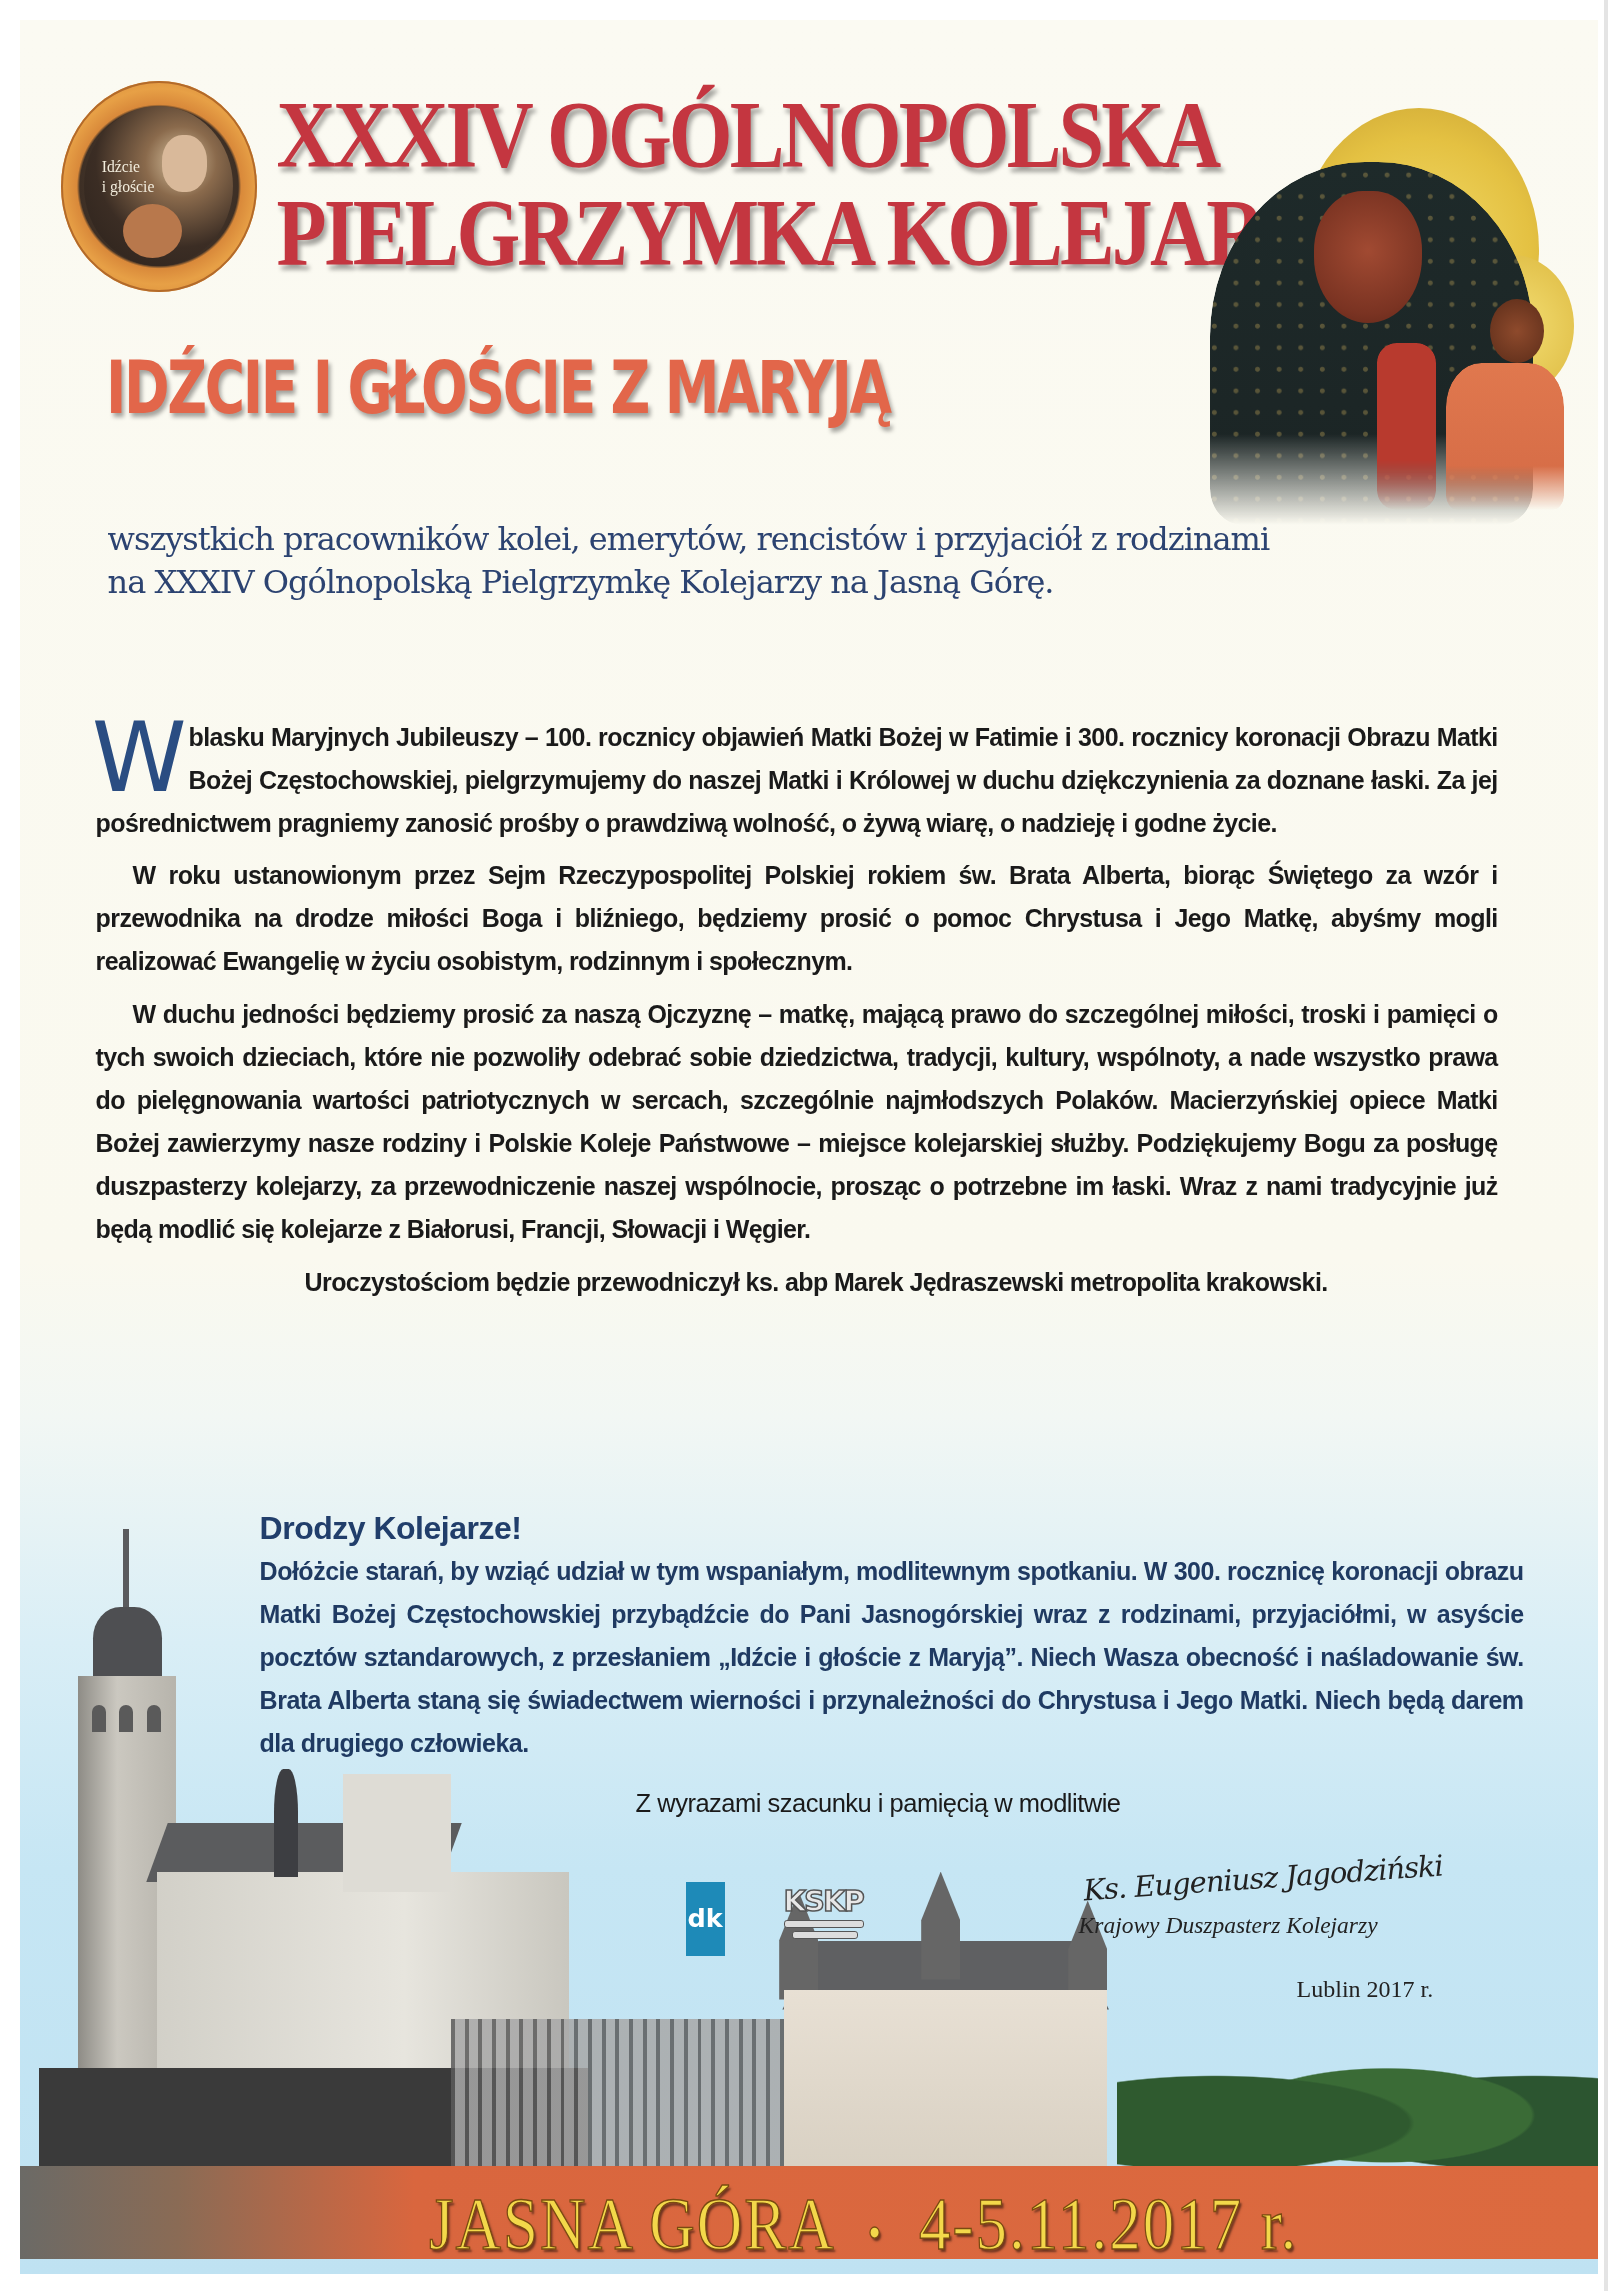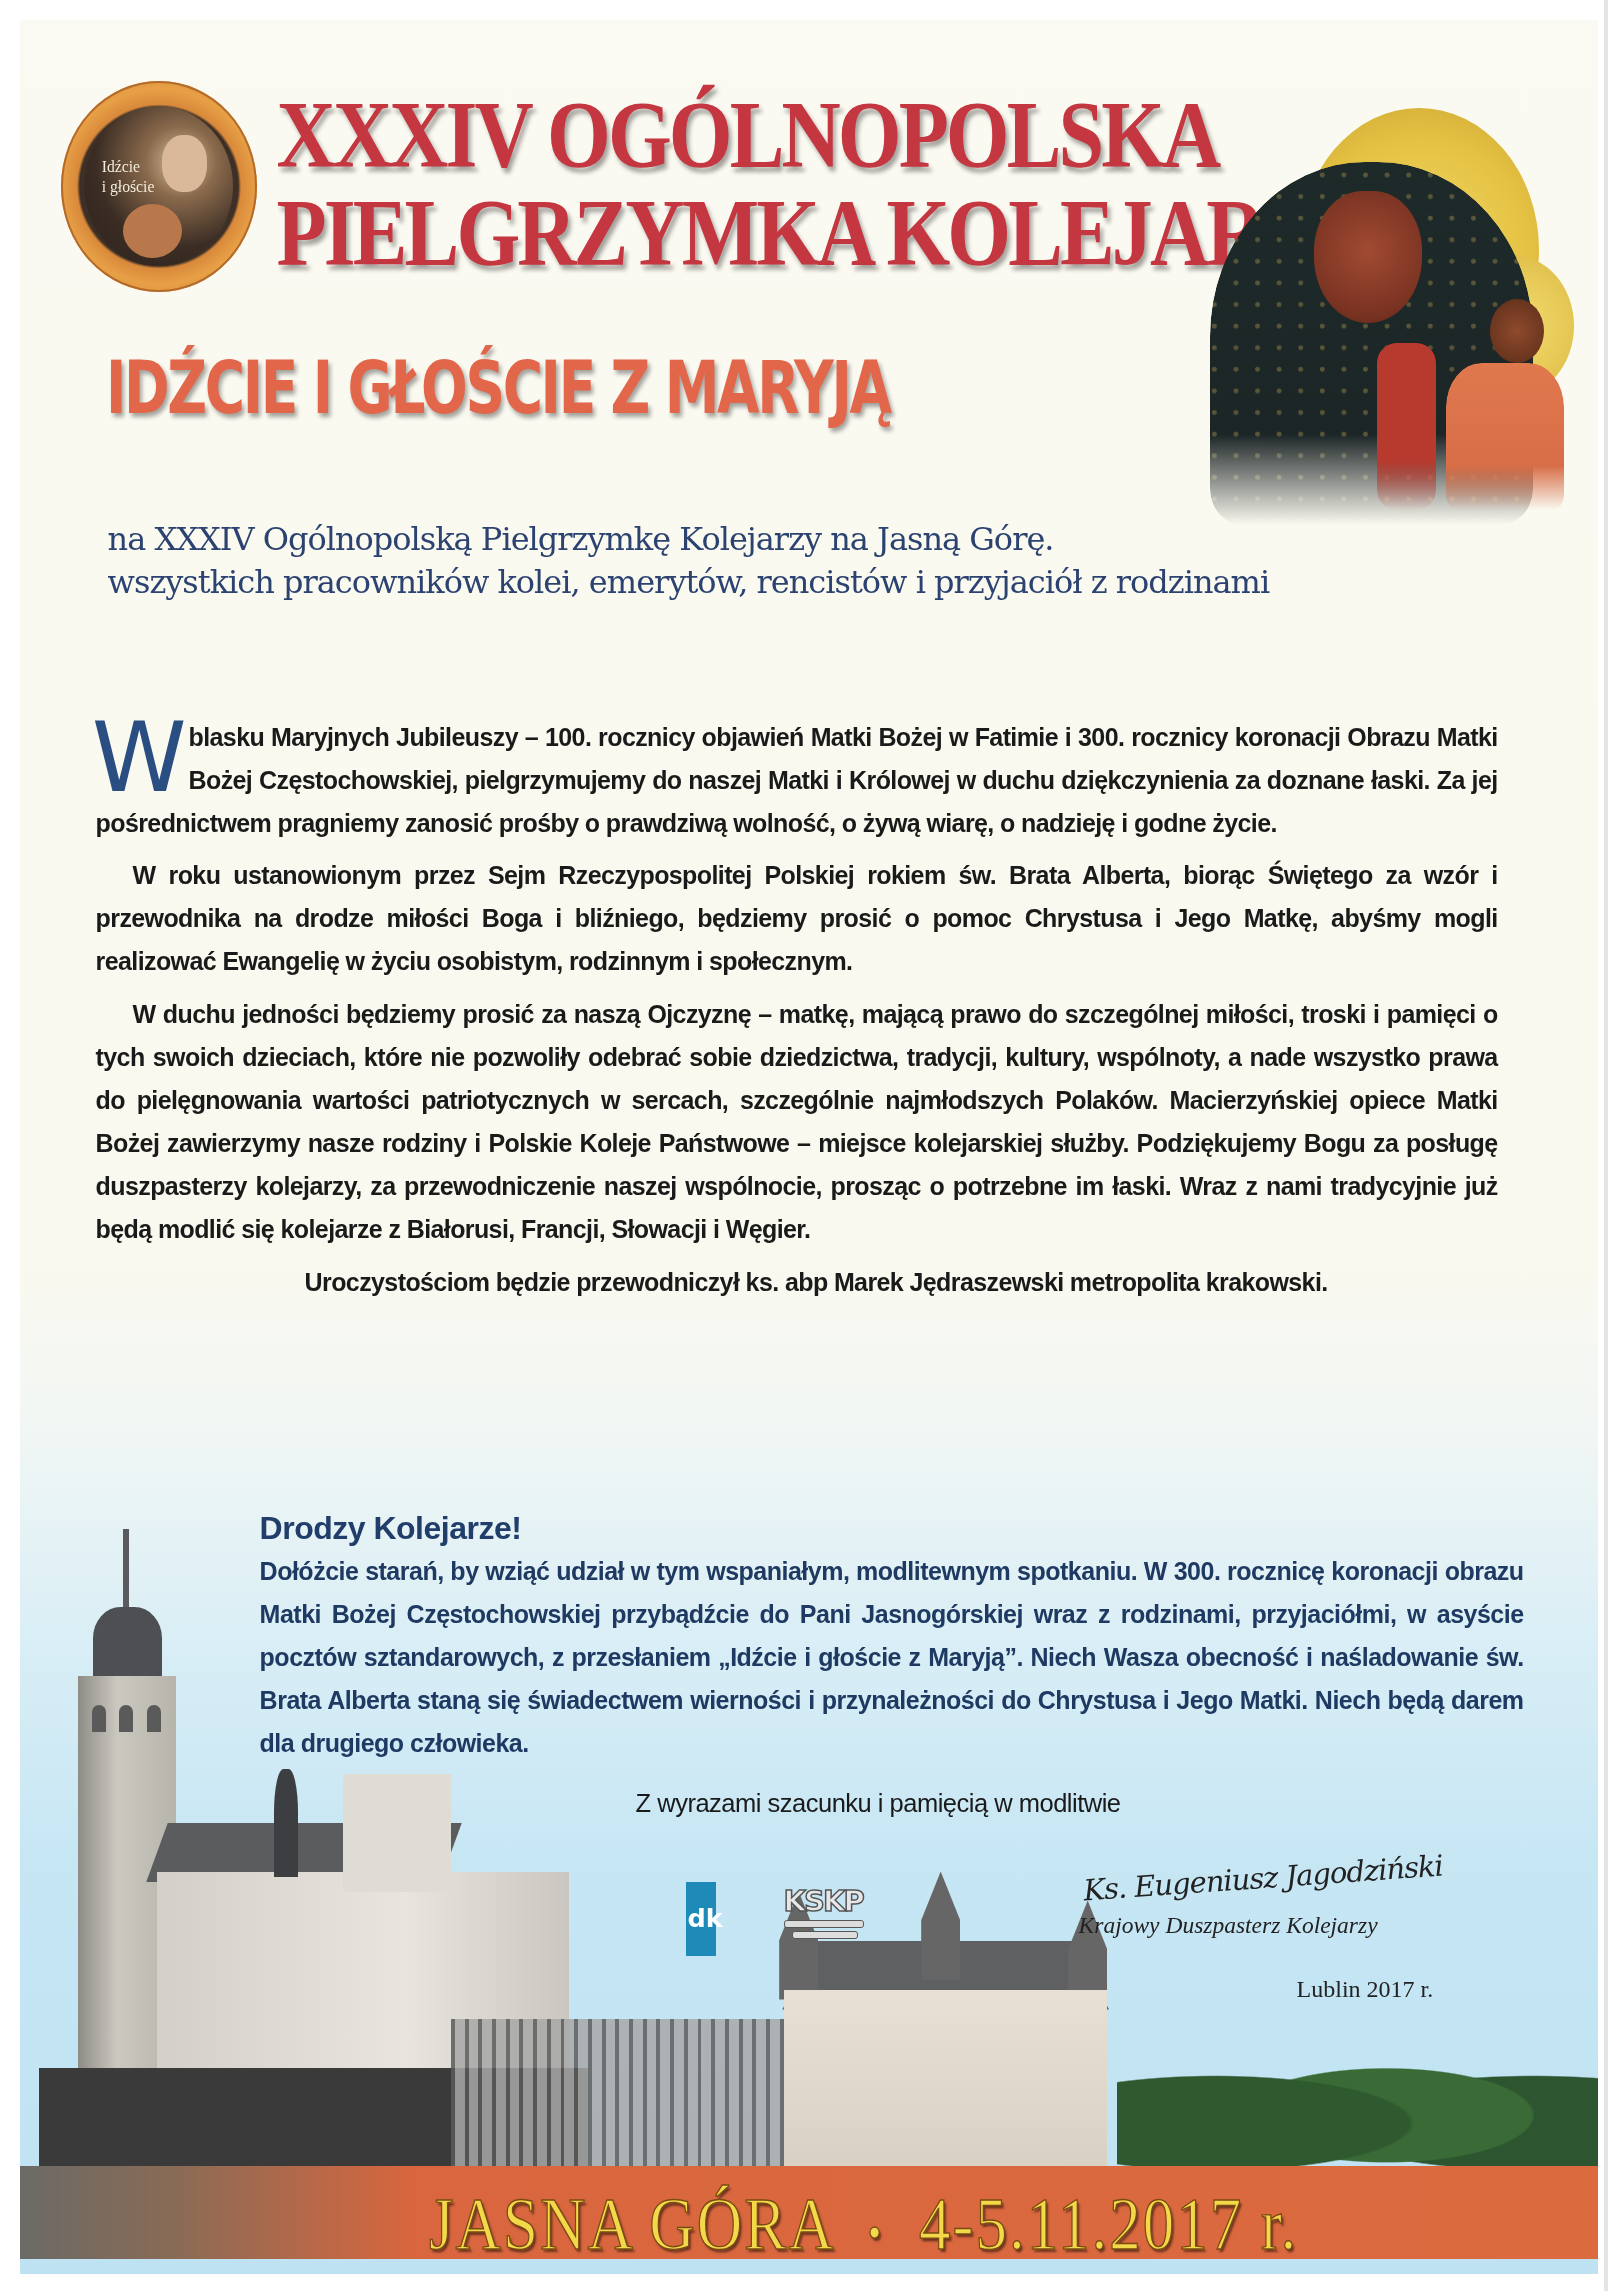--- a/index.html
+++ b/index.html
@@ -133,21 +133,21 @@
   .palace-roof { position:absolute; left: 725px; top: 265px; width: 363px; height: 69px; background:#5f6062; clip-path: polygon(5% 100%, 15% 0, 85% 0, 95% 100%); }
   .turret { position:absolute; width: 39px; height: 108px; background:#666; clip-path: polygon(50% 0, 100% 45%, 100% 100%, 0 100%, 0 45%); }
   .trees { position:absolute; left: 1078px; top: 353px; width: 490px; height: 157px;
     background:
       radial-gradient(ellipse at 20% 60%, #2f5a2f 0 35%, transparent 36%),
       radial-gradient(ellipse at 55% 55%, #3a6b36 0 38%, transparent 39%),
       radial-gradient(ellipse at 85% 60%, #2c5530 0 35%, transparent 36%);
   }
 
   
-  .logo-dk { position: absolute; left: 666px; top: 1862px; width: 30px; height: 74px; background: #1e8ab8; }
+  .logo-dk { position: absolute; left: 666px; top: 1862px; width: 39px; height: 74px; background: #1e8ab8; }
   .logo-dk span { position: absolute; left: 0; top: 0; width: 39px; height: 74px; display:flex; align-items:center; justify-content:center;
     color:#fff; font-weight:bold; font-family:"DejaVu Sans", sans-serif; font-size: 25.5px; line-height: 25.5px; text-align:center; }
   .logo-kskp { position: absolute; left: 764px; top: 1864px; width: 80px; height: 74px; }
   .logo-kskp .letters { font-family: "DejaVu Sans", sans-serif; font-weight: bold; font-size: 29px; color: #e7e7e7;
     -webkit-text-stroke: 1.5px #555; letter-spacing: -2px; }
   .logo-kskp .wing { height: 5.9px; background: #ddd; border: 1px solid #555; border-radius: 2.9px; margin-top: 2.9px; }
   .signature-text { position:absolute; left: 1063px; top: 1841px; font-family: "DejaVu Serif", serif; font-style: italic;
     font-size: 29px; color: #222; transform: rotate(-4deg); letter-spacing: -1px; }
   .signer { position: absolute; left: 1059px; top: 1892px; font-family: "Liberation Serif", serif; font-style: italic;
     font-size: 23.5px; color: #222; }
@@ -212,22 +212,22 @@
     <div class="halo-big"></div>
     <div class="halo-small"></div>
     <div class="veil"></div>
     <div class="red-robe"></div>
     <div class="face"></div>
     <div class="child-body"></div>
     <div class="child-face"></div>
   </div>
 
   <div class="intro">
+    <div>wszystkich pracowników kolei, emerytów, rencistów i przyjaciół z rodzinami</div>
     <div>na XXXIV Ogólnopolską Pielgrzymkę Kolejarzy na Jasną Górę.</div>
-    <div>wszystkich pracowników kolei, emerytów, rencistów i przyjaciół z rodzinami</div>
   </div>
 
   <div class="body">
     <p><span class="dropcap">W</span><span>blasku Maryjnych Jubileuszy – 100. rocznicy objawień Matki Bożej w Fatimie i 300. rocznicy koronacji Obrazu Matki Bożej Częstochowskiej, pielgrzymujemy do naszej Matki i Królowej w duchu dziękczynienia za doznane łaski. Za jej pośrednictwem pragniemy zanosić prośby o prawdziwą wolność, o żywą wiarę, o nadzieję i godne życie.</span></p>
     <p class="indent">W roku ustanowionym przez Sejm Rzeczypospolitej Polskiej rokiem św. Brata Alberta, biorąc Świętego za wzór i przewodnika na drodze miłości Boga i bliźniego, będziemy prosić o pomoc Chrystusa i Jego Matkę, abyśmy mogli realizować Ewangelię w życiu osobistym, rodzinnym i społecznym.</p>
     <p class="indent">W duchu jedności będziemy prosić za naszą Ojczyznę – matkę, mającą prawo do szczególnej miłości, troski i pamięci o tych swoich dzieciach, które nie pozwoliły odebrać sobie dziedzictwa, tradycji, kultury, wspólnoty, a nade wszystko prawa do pielęgnowania wartości patriotycznych w sercach, szczególnie najmłodszych Polaków. Macierzyńskiej opiece Matki Bożej zawierzymy nasze rodziny i Polskie Koleje Państwowe – miejsce kolejarskiej służby. Podziękujemy Bogu za posługę duszpasterzy kolejarzy, za przewodniczenie naszej wspólnocie, prosząc o potrzebne im łaski. Wraz z nami tradycyjnie już będą modlić się kolejarze z Białorusi, Francji, Słowacji i Węgier.</p>
     <p class="center-line">Uroczystościom będzie przewodniczył ks. abp Marek Jędraszewski metropolita krakowski.</p>
   </div>
 
   <div class="greeting">

